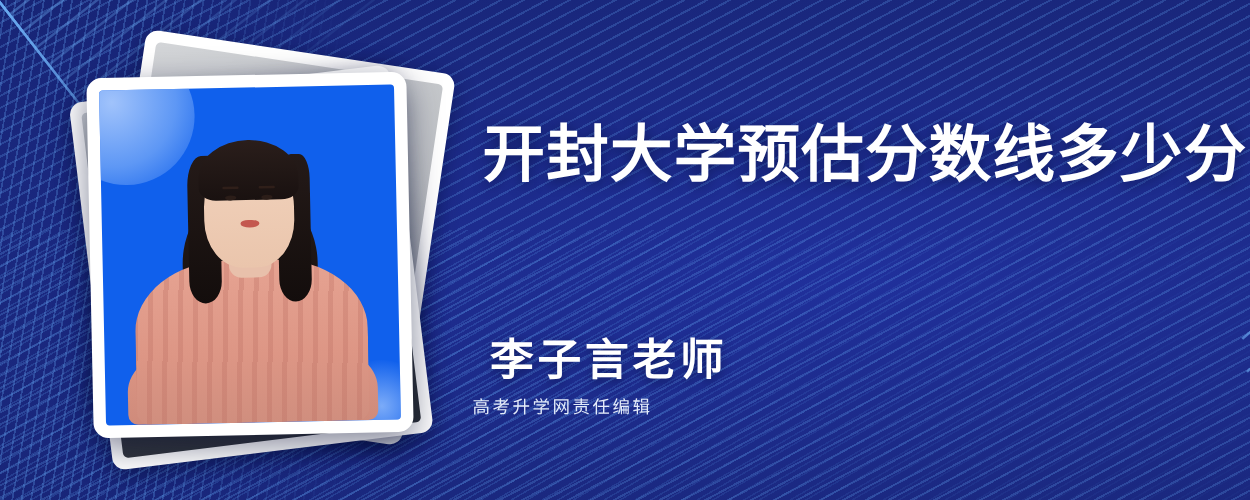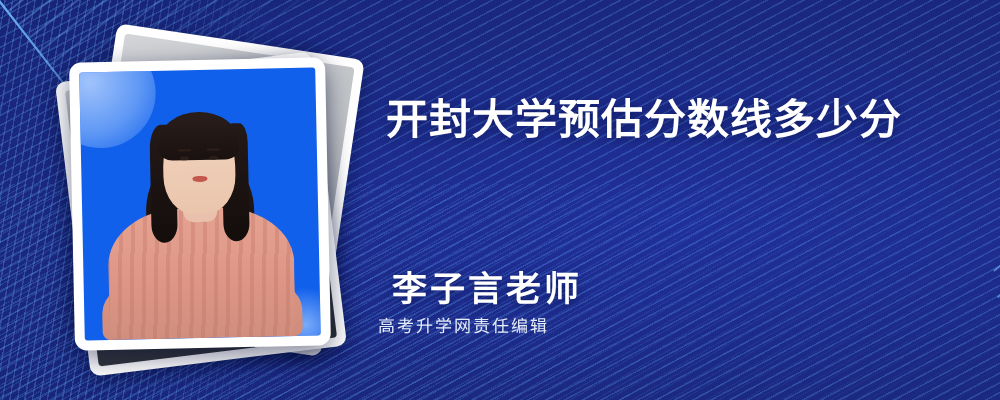--- a/index.html
+++ b/index.html
@@ -265,21 +265,21 @@
     margin-left: -7.5px;
     background: #c4584f;
     border-radius: 50% 50% 60% 60%;
   }
 
   
   .headline {
     position: absolute;
     left: 386px;
     top: 96px;
-    font-size: 42px;
+    font-size: 50px;
     font-weight: bold;
     line-height: 1.15;
     letter-spacing: 1px;
     color: #ffffff;
     text-shadow: 0 2px 10px rgba(6,14,60,0.55);
     white-space: nowrap;
   }
   .byline {
     position: absolute;
     left: 392px;
@@ -290,21 +290,21 @@
     font-size: 35px;
     font-weight: bold;
     letter-spacing: 3px;
     color: #ffffff;
     line-height: 1.2;
     text-shadow: 0 2px 8px rgba(6,14,60,0.5);
   }
   .byline-role {
     margin-top: 7px;
     margin-left: -14px;
-    font-size: 17px;
+    font-size: 14px;
     font-weight: normal;
     letter-spacing: 2px;
     color: #e4ecfa;
     line-height: 1.2;
   }
 </style>
 </head>
 <body>
 
 <div class="banner">

